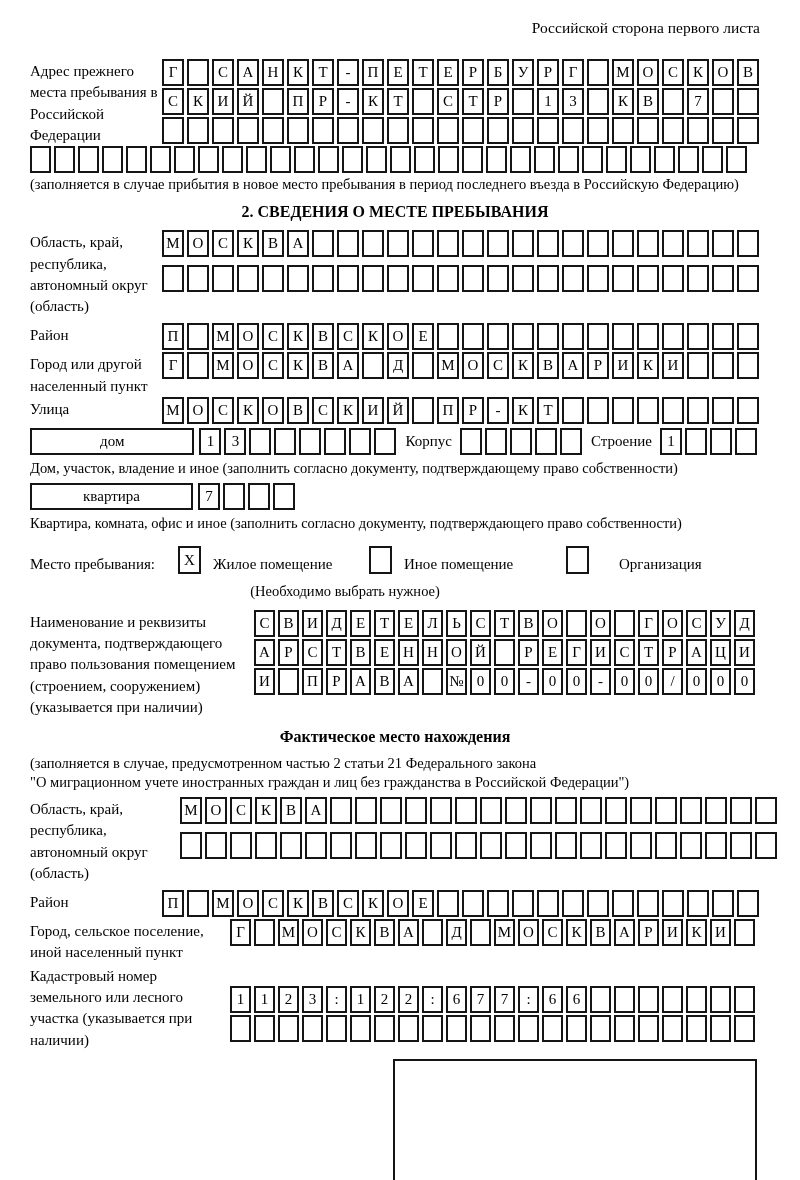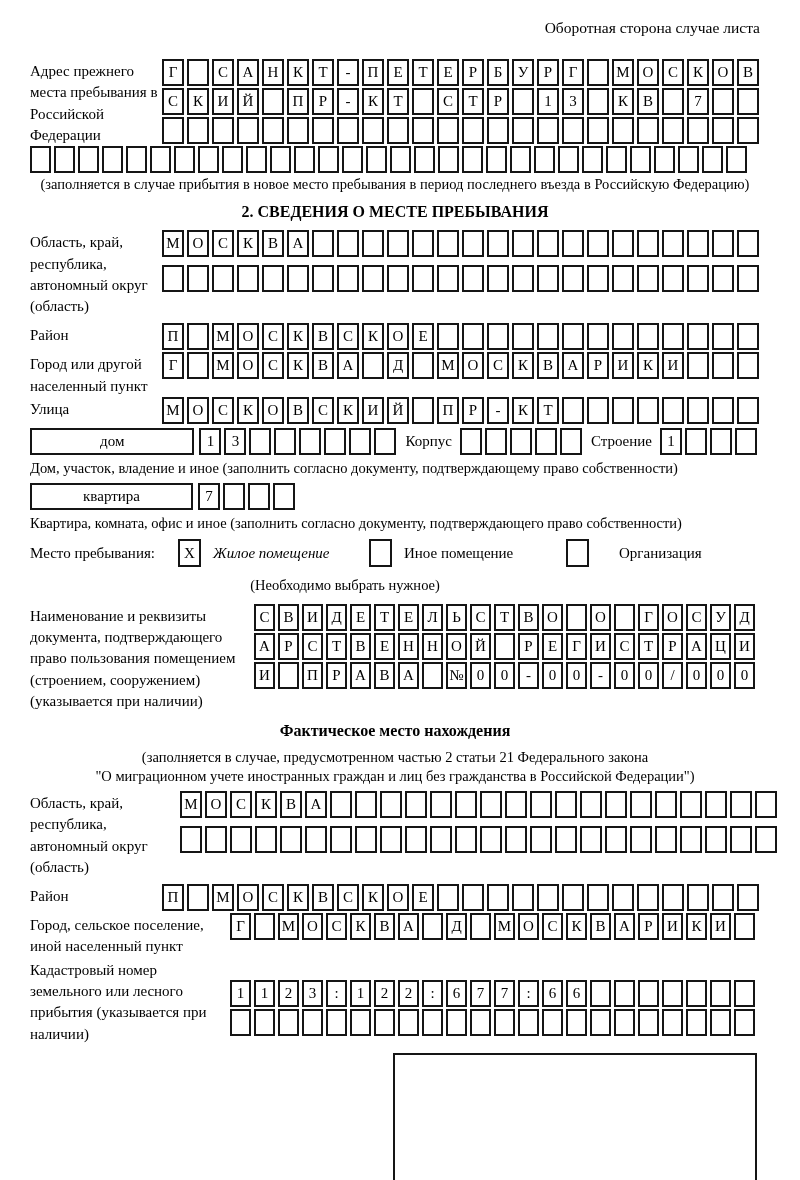--- a/index.html
+++ b/index.html
@@ -20,53 +20,53 @@
   .fboxes{flex:1 1 auto;}
   .boxrow{white-space:nowrap;height:28px;margin-bottom:1px;}
   .cbox{
     display:inline-block;box-sizing:border-box;width:22px;height:27px;
     border:2px solid #151515;margin-right:3px;text-align:center;
     line-height:23px;font-size:15px;vertical-align:top;background:#fff;
   }
   .sm .cbox{width:21px;}
   .gap6{height:6px;}
   .caption{font-size:14.5px;}
-  .center{text-align:center;}
+  .center{text-align:left;}
   .cap-left{margin:1px 0 4px;}
   .sec-title{font-weight:bold;text-align:center;font-size:16px;margin:6px 0 8px;}
   .sec-title2{font-weight:bold;text-align:center;font-size:16px;margin:8px 0 6px;}
   .hrow{display:flex;align-items:flex-start;margin:2px 0 2px;}
   .named-box{
     box-sizing:border-box;border:2px solid #151515;height:27px;line-height:23px;
     text-align:center;background:#fff;
   }
   .nb-house{width:170px;margin-right:5px;}
   .nb-apt{width:163px;margin-right:5px;}
   .inline-label{line-height:27px;margin:0 8px 0 6px;}
-  .stay{display:flex;align-items:center;margin-top:5px;height:30px;}
+  .stay{display:flex;align-items:flex-end;margin-top:11px;height:30px;}
   .stay-label{flex:0 0 148px;}
   .checkbox{
     box-sizing:border-box;display:inline-block;width:23px;height:28px;
     border:2px solid #151515;text-align:center;line-height:24px;font-size:15px;background:#fff;
   }
-  .opt0{width:122px;margin:0 34px 0 12px;font-style:italic;}
+  .opt0{width:122px;margin:0 34px 0 12px;}
   .opt1{width:118px;margin:0 44px 0 12px;}
   .opt2{margin-left:30px;}
   .choose-note{margin:8px 0 8px 180px;width:270px;text-align:center;font-size:14.5px;}
   .mb6{margin-bottom:6px;}
   .pt22{padding-top:22px;}
   .stamp-wrap{margin-top:8px;}
   .stamp-box{margin-left:363px;width:360px;height:166px;border:2px solid #151515;background:#fff;}
 </style>
 </head>
 <body>
 
 <div class="page">
 
-  <div class="top-note">Оборотная сторона случае листа</div>
+  <div class="top-note">Российской сторона первого листа</div>
 
   <div class="frow">
     <div class="flabel w132">Адрес прежнего места пребывания в Российской Федерации</div>
     <div class="fboxes">
       <div class="boxrow"><span class="cbox">Г</span><span class="cbox"></span><span class="cbox">С</span><span class="cbox">А</span><span class="cbox">Н</span><span class="cbox">К</span><span class="cbox">Т</span><span class="cbox">-</span><span class="cbox">П</span><span class="cbox">Е</span><span class="cbox">Т</span><span class="cbox">Е</span><span class="cbox">Р</span><span class="cbox">Б</span><span class="cbox">У</span><span class="cbox">Р</span><span class="cbox">Г</span><span class="cbox"></span><span class="cbox">М</span><span class="cbox">О</span><span class="cbox">С</span><span class="cbox">К</span><span class="cbox">О</span><span class="cbox">В</span></div>
       <div class="boxrow"><span class="cbox">С</span><span class="cbox">К</span><span class="cbox">И</span><span class="cbox">Й</span><span class="cbox"></span><span class="cbox">П</span><span class="cbox">Р</span><span class="cbox">-</span><span class="cbox">К</span><span class="cbox">Т</span><span class="cbox"></span><span class="cbox">С</span><span class="cbox">Т</span><span class="cbox">Р</span><span class="cbox"></span><span class="cbox">1</span><span class="cbox">3</span><span class="cbox"></span><span class="cbox">К</span><span class="cbox">В</span><span class="cbox"></span><span class="cbox">7</span><span class="cbox"></span><span class="cbox"></span></div>
       <div class="boxrow"><span class="cbox"></span><span class="cbox"></span><span class="cbox"></span><span class="cbox"></span><span class="cbox"></span><span class="cbox"></span><span class="cbox"></span><span class="cbox"></span><span class="cbox"></span><span class="cbox"></span><span class="cbox"></span><span class="cbox"></span><span class="cbox"></span><span class="cbox"></span><span class="cbox"></span><span class="cbox"></span><span class="cbox"></span><span class="cbox"></span><span class="cbox"></span><span class="cbox"></span><span class="cbox"></span><span class="cbox"></span><span class="cbox"></span><span class="cbox"></span></div>
     </div>
   </div>
   <div class="boxrow sm"><span class="cbox"></span><span class="cbox"></span><span class="cbox"></span><span class="cbox"></span><span class="cbox"></span><span class="cbox"></span><span class="cbox"></span><span class="cbox"></span><span class="cbox"></span><span class="cbox"></span><span class="cbox"></span><span class="cbox"></span><span class="cbox"></span><span class="cbox"></span><span class="cbox"></span><span class="cbox"></span><span class="cbox"></span><span class="cbox"></span><span class="cbox"></span><span class="cbox"></span><span class="cbox"></span><span class="cbox"></span><span class="cbox"></span><span class="cbox"></span><span class="cbox"></span><span class="cbox"></span><span class="cbox"></span><span class="cbox"></span><span class="cbox"></span><span class="cbox"></span></div>
@@ -161,21 +161,21 @@
   </div>
 
   <div class="frow">
     <div class="flabel w200">Город, сельское поселение, иной населенный пункт</div>
     <div class="fboxes">
       <div class="boxrow sm"><span class="cbox">Г</span><span class="cbox"></span><span class="cbox">М</span><span class="cbox">О</span><span class="cbox">С</span><span class="cbox">К</span><span class="cbox">В</span><span class="cbox">А</span><span class="cbox"></span><span class="cbox">Д</span><span class="cbox"></span><span class="cbox">М</span><span class="cbox">О</span><span class="cbox">С</span><span class="cbox">К</span><span class="cbox">В</span><span class="cbox">А</span><span class="cbox">Р</span><span class="cbox">И</span><span class="cbox">К</span><span class="cbox">И</span><span class="cbox"></span></div>
     </div>
   </div>
 
   <div class="frow">
-    <div class="flabel w200">Кадастровый номер земельного или лесного прибытия (указывается при наличии)</div>
+    <div class="flabel w200">Кадастровый номер земельного или лесного участка (указывается при наличии)</div>
     <div class="fboxes pt22">
       <div class="boxrow sm"><span class="cbox">1</span><span class="cbox">1</span><span class="cbox">2</span><span class="cbox">3</span><span class="cbox">:</span><span class="cbox">1</span><span class="cbox">2</span><span class="cbox">2</span><span class="cbox">:</span><span class="cbox">6</span><span class="cbox">7</span><span class="cbox">7</span><span class="cbox">:</span><span class="cbox">6</span><span class="cbox">6</span><span class="cbox"></span><span class="cbox"></span><span class="cbox"></span><span class="cbox"></span><span class="cbox"></span><span class="cbox"></span><span class="cbox"></span></div>
       <div class="boxrow sm"><span class="cbox"></span><span class="cbox"></span><span class="cbox"></span><span class="cbox"></span><span class="cbox"></span><span class="cbox"></span><span class="cbox"></span><span class="cbox"></span><span class="cbox"></span><span class="cbox"></span><span class="cbox"></span><span class="cbox"></span><span class="cbox"></span><span class="cbox"></span><span class="cbox"></span><span class="cbox"></span><span class="cbox"></span><span class="cbox"></span><span class="cbox"></span><span class="cbox"></span><span class="cbox"></span><span class="cbox"></span></div>
     </div>
   </div>
 
   <div class="stamp-wrap">
     <div class="stamp-box"></div>
 
   </div>

